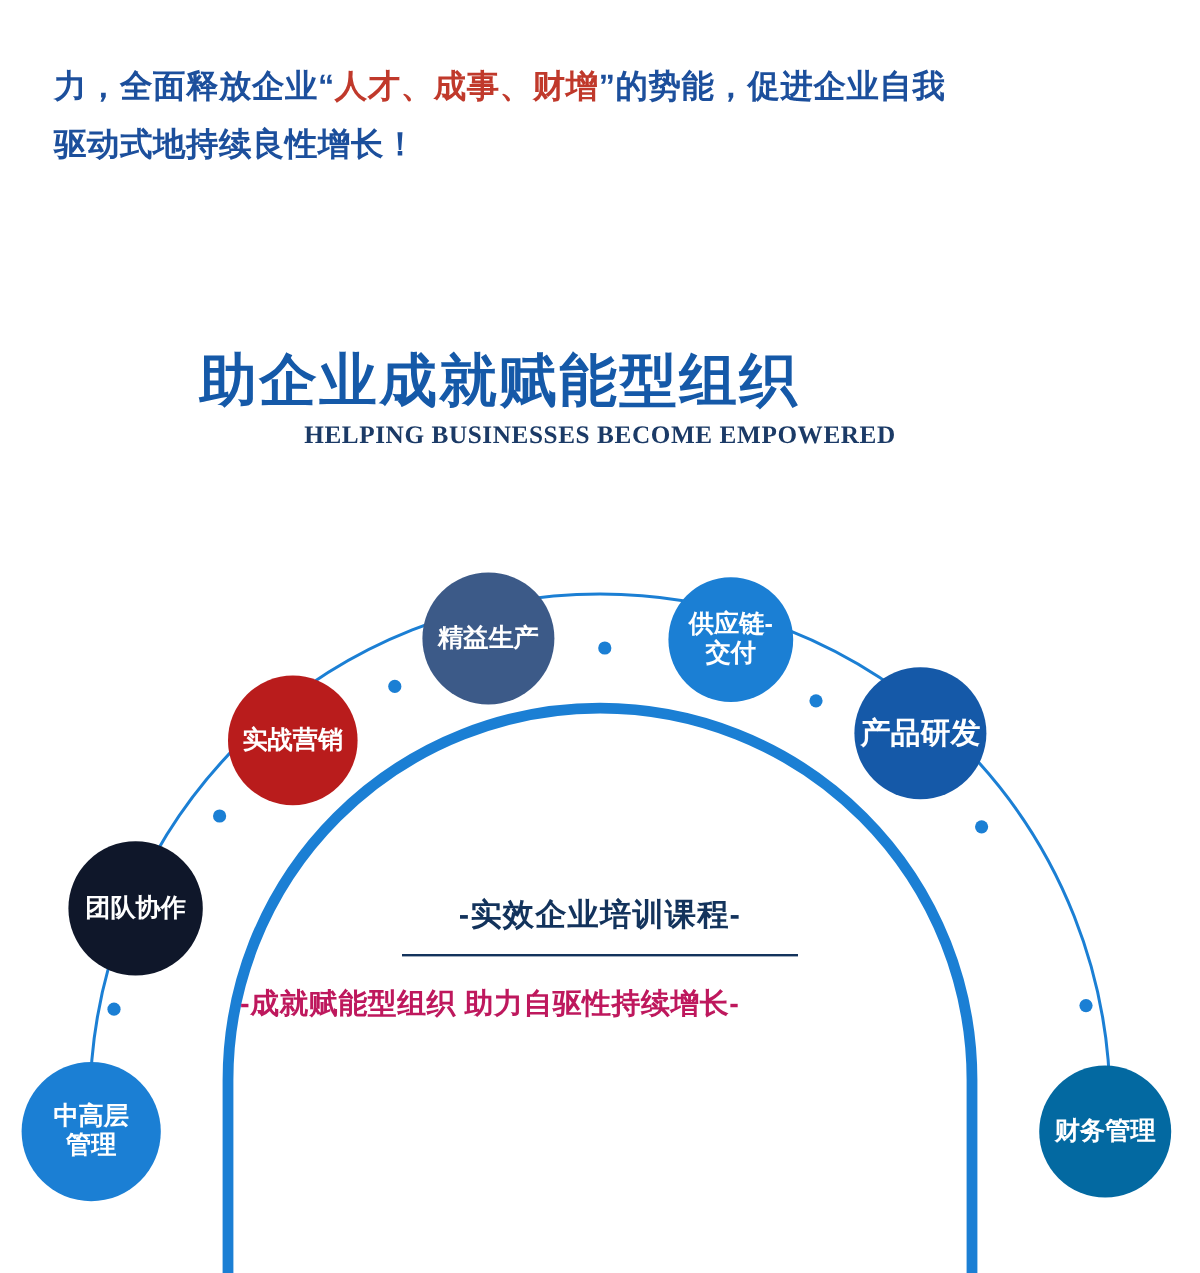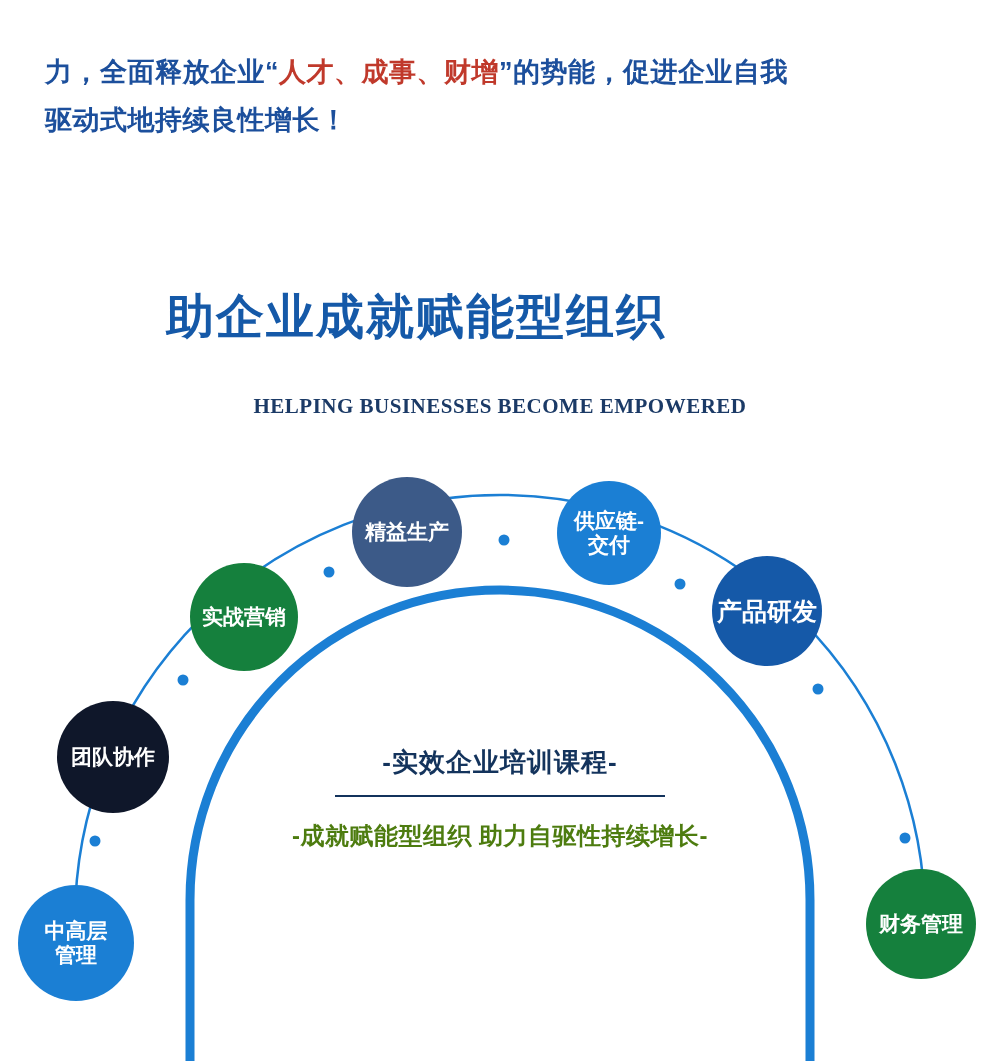--- a/index.html
+++ b/index.html
@@ -48,21 +48,20 @@
     position: absolute;
     left: 0;
     top: 350px;
     width: 1000px;
     text-align: center;
     font-family: "Liberation Serif", serif;
     font-size: 21px;
     font-weight: bold;
     color: #1b3a66;
     letter-spacing: 0.5px;
-    margin-top: 44px;
   }
 
   
   .diagram {
     position: absolute;
     left: 0;
     top: 420px;
     width: 1000px;
     height: 641px;
   }
@@ -103,24 +102,23 @@
     top: 375px;
     width: 330px;
     height: 2px;
     background: #13335c;
   }
   .center-sub {
     position: absolute;
     left: 200px;
     top: 400px;
     width: 600px;
-    text-align: center;
     font-size: 24px;
     font-weight: bold;
-    color: #4d7c0f;
+    color: #be185d;
     letter-spacing: 0.5px;
   }
 </style>
 </head>
 <body>
 
 <div class="intro">
   <span class="ln2"><span>力，全面释放企业“</span><span class="hl">人才、成事、财增</span><span>”的势能，促进企业自我</span></span>
   <span class="ln3">驱动式地持续良性增长！</span>
 </div>
@@ -151,40 +149,40 @@
     <span>
       <span>中高层</span><br>
       <span>管理</span>
     </span>
   </div>
 
   <div class="node" style="left:57px; top:281px; width:112px; height:112px; background:#0f172a; font-size:21px;">
     <span>团队协作</span>
   </div>
 
-  <div class="node" style="left:190px; top:143px; width:108px; height:108px; background:#15803d; font-size:21px;">
+  <div class="node" style="left:190px; top:143px; width:108px; height:108px; background:#b91c1c; font-size:21px;">
     <span>实战营销</span>
   </div>
 
   <div class="node" style="left:352px; top:57px; width:110px; height:110px; background:#3c5a88; font-size:21px;">
     <span>精益生产</span>
   </div>
 
   <div class="node" style="left:557px; top:61px; width:104px; height:104px; background:#1b7fd4; font-size:21px;">
     <span>
       <span>供应链-</span><br>
       <span>交付</span>
     </span>
   </div>
 
   <div class="node" style="left:712px; top:136px; width:110px; height:110px; background:#1559a8; font-size:25px;">
     <span>产品研发</span>
   </div>
 
 
-  <div class="node" style="left:866px; top:449px; width:110px; height:110px; background:#15803d; font-size:21px;">
+  <div class="node" style="left:866px; top:468px; width:110px; height:110px; background:#0369a1; font-size:21px;">
     <span>财务管理</span>
   </div>
 
   <div class="center-title">-实效企业培训课程-</div>
   <div class="center-rule"></div>
   <div class="center-sub">-成就赋能型组织  助力自驱性持续增长-</div>
 </div>
 
 </body></html>

